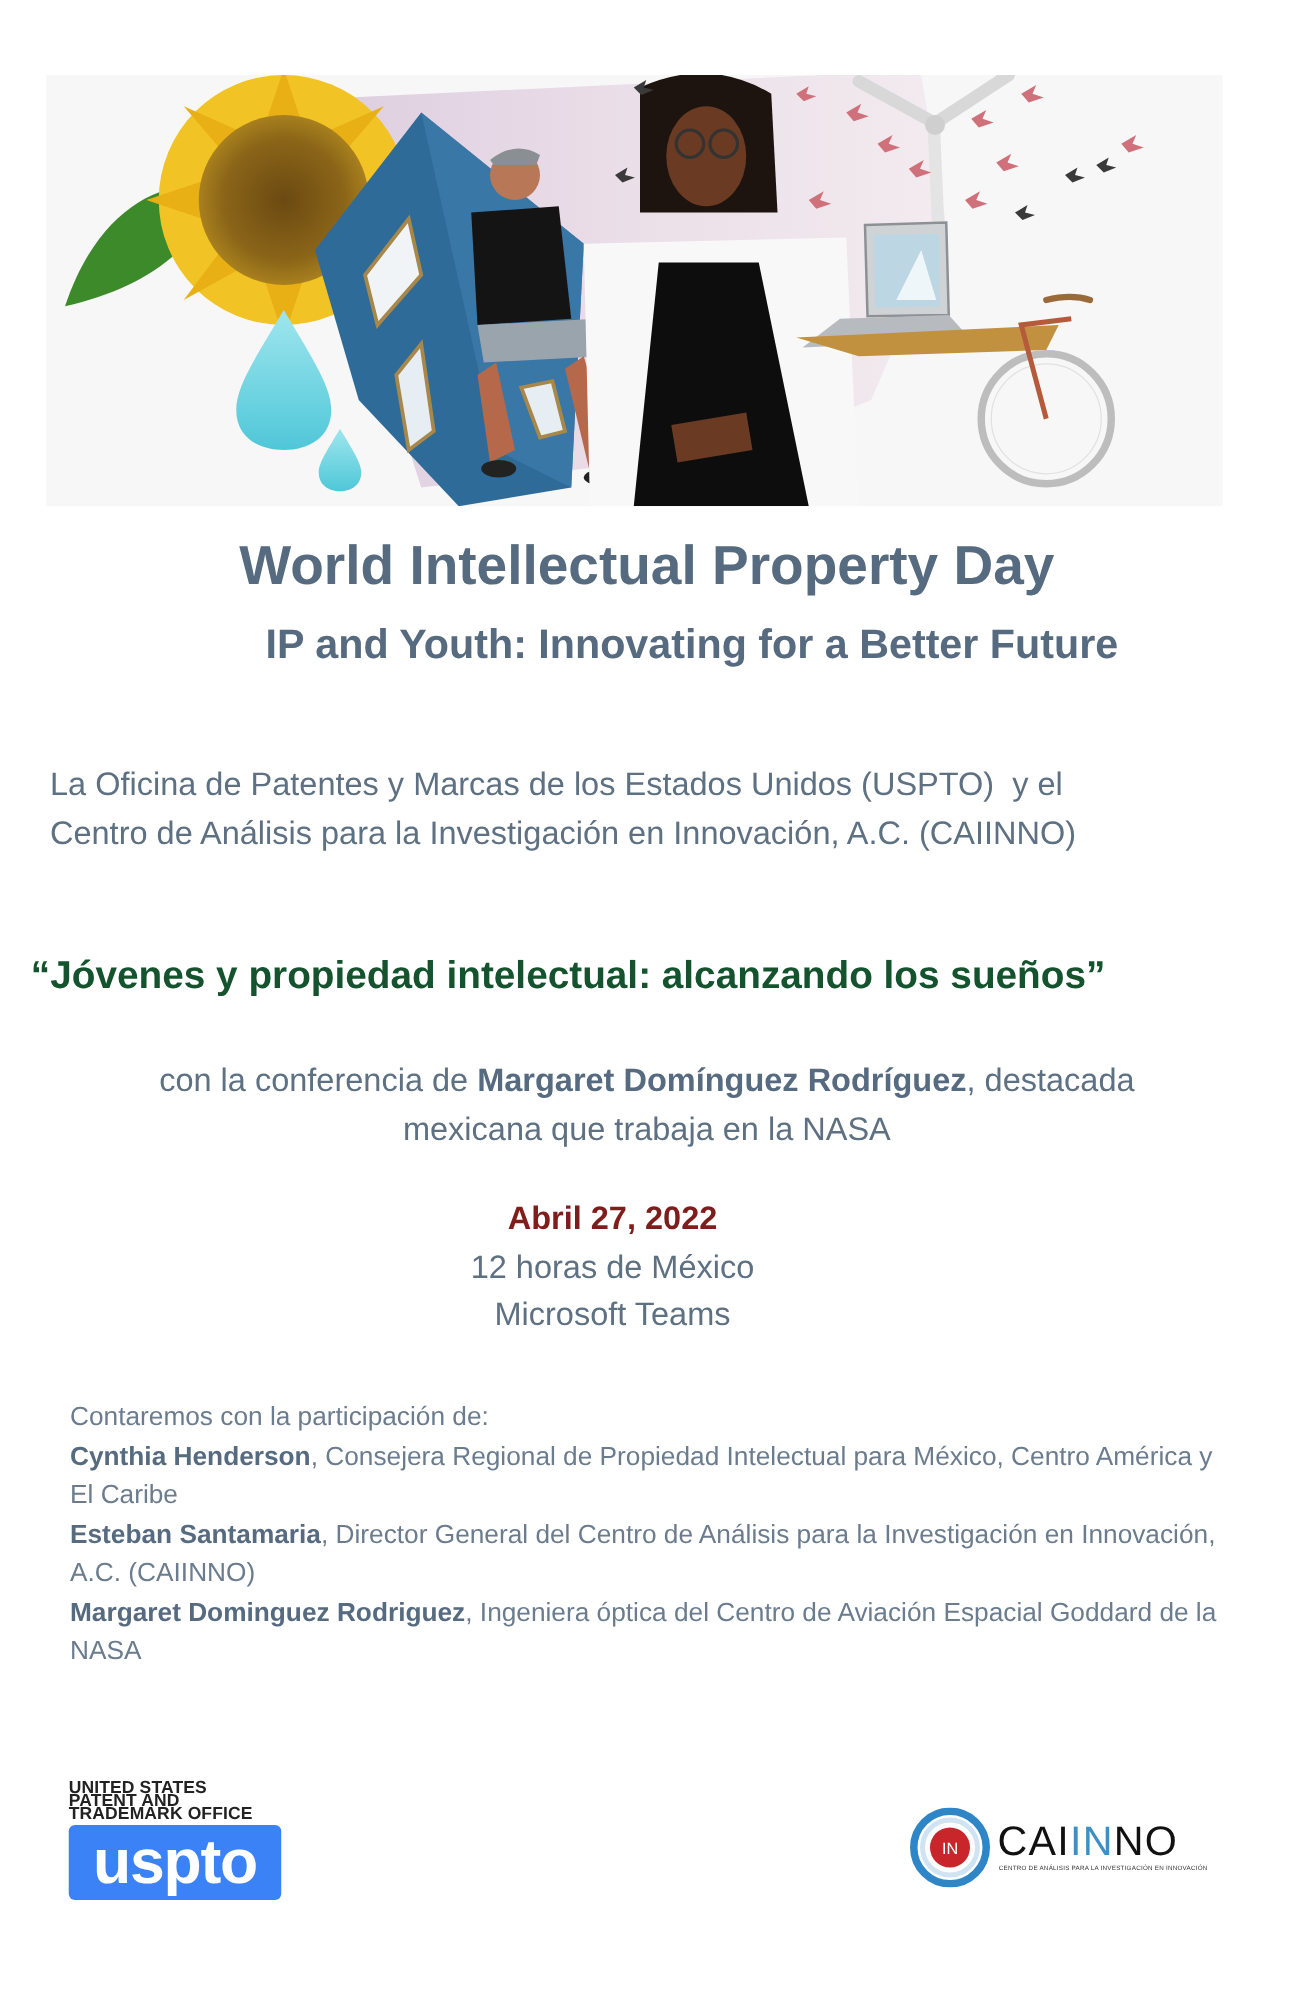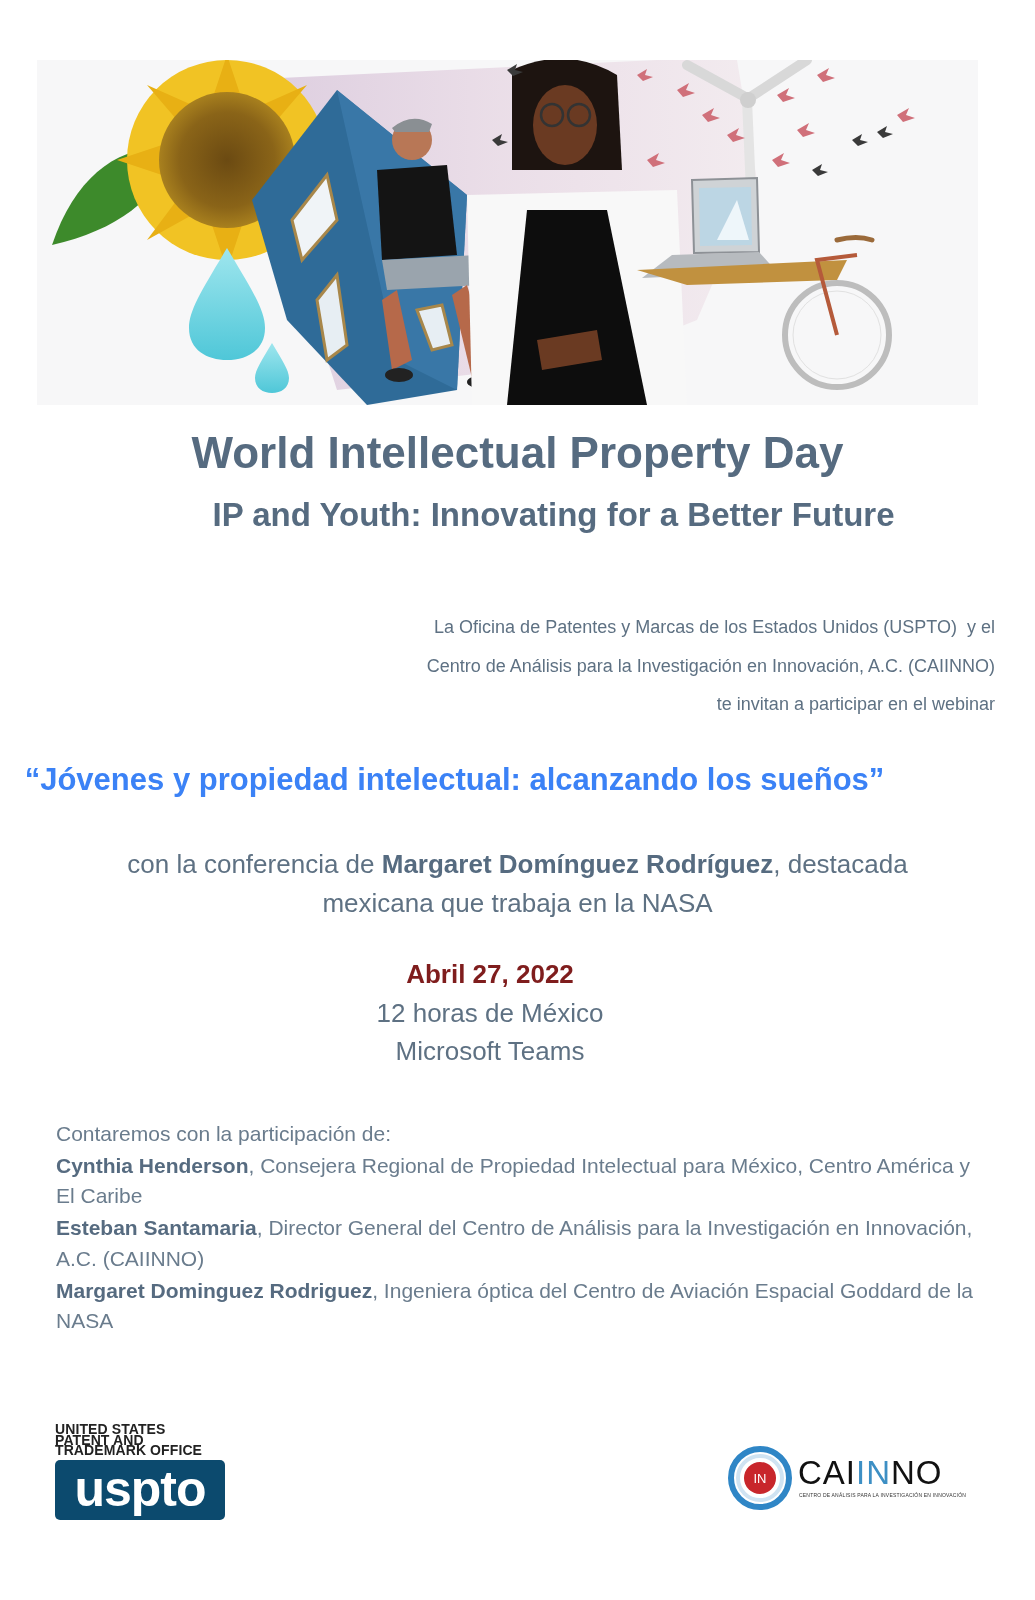--- a/index.html
+++ b/index.html
@@ -8,40 +8,40 @@
 
   .banner { position: absolute; left: 37px; top: 60px; width: 941px; height: 345px;
             background: #f7f7f8; overflow: hidden; }
   .banner svg { position: absolute; left: 0; top: 0; }
 
   .title { position: absolute; left: 0; width: 1035px; top: 428px; text-align: center;
            font-size: 44px; font-weight: bold; color: #566b80; letter-spacing: 0px; }
   .subtitle { position: absolute; left: 0; width: 1035px; top: 496px; text-align: center;
               font-size: 33px; font-weight: bold; color: #566b80; padding-left: 36px; }
 
-  .intro { position: absolute; left: 40px; width: 955px; top: 608px; text-align: right;
-           font-size: 18px; line-height: 38.5px; color: #5e7183; }
+  .intro { position: absolute; left: 40px; width: 955px; top: 608px; text-align: left;
+           font-size: 26px; line-height: 38.5px; color: #5e7183; }
   .webinar-title { position: absolute; left: 0; width: 909px; top: 762px; text-align: center;
-                   font-size: 31px; font-weight: bold; color: #3b82f6; }
+                   font-size: 31px; font-weight: bold; color: #14532d; }
   .conference { position: absolute; left: 60px; width: 915px; top: 845px; text-align: center;
                 font-size: 26px; line-height: 38.5px; color: #5e7183; }
   .conference b { color: #566b80; }
 
   .event-info { position: absolute; left: 340px; width: 300px; top: 955px; text-align: center;
                 font-size: 26px; line-height: 38.5px; color: #5e7183; }
   .event-info .date { font-weight: bold; color: #7f1d1d; }
 
   .participants { position: absolute; left: 55px; width: 920px; top: 1118px;
                   font-size: 21px; line-height: 30.7px; color: #6a7c8d; }
   .participants b { color: #566b80; }
   .participants p { margin: 1px; }
 
   .uspto { position: absolute; left: 55px; top: 1424px; width: 172px; }
   .uspto .small { font-size: 14px; font-weight: bold; color: #222; line-height: 10.5px; letter-spacing: 0.1px; }
-  .uspto .box { margin-top: 4px; width: 170px; height: 60px; background: #0c4a6e; border-radius: 5px;
+  .uspto .box { margin-top: 4px; width: 170px; height: 60px; background: #3b82f6; border-radius: 5px;
                 color: #fff; font-size: 50px; font-weight: bold; text-align: center; line-height: 58px;
                 letter-spacing: -1px; }
 
   .caiinno { position: absolute; left: 728px; top: 1446px; width: 230px; height: 64px; }
   .caiinno .word { position: absolute; left: 70px; top: 8px; font-size: 33px; color: #111; letter-spacing: 1px; }
   .caiinno .word .hl { color: #3d8fc4; }
   .caiinno .tag { position: absolute; left: 71px; top: 46px; font-size: 5px; color: #333; white-space: nowrap; letter-spacing: 0.2px; }
 </style>
 </head>
 <body>
@@ -160,21 +160,20 @@
     </g>
   </svg>
 </div>
 
 <div class="title">World Intellectual Property Day</div>
 <div class="subtitle">IP and Youth: Innovating for a Better Future</div>
 
 <div class="intro">
   <div style="white-space:pre;">La Oficina de Patentes y Marcas de los Estados Unidos (USPTO)  y el</div>
   <div>Centro de Análisis para la Investigación en Innovación, A.C. (CAIINNO)</div>
-  <div>te invitan a participar en el webinar</div>
 </div>
 
 <div class="webinar-title">“Jóvenes y propiedad intelectual: alcanzando los sueños”</div>
 
 <div class="conference">
   <div>
     <span style="white-space:pre;">con la conferencia de </span><b>Margaret Domínguez Rodríguez</b><span>, destacada</span>
   </div>
   <div>mexicana que trabaja en la NASA</div>
 </div>

